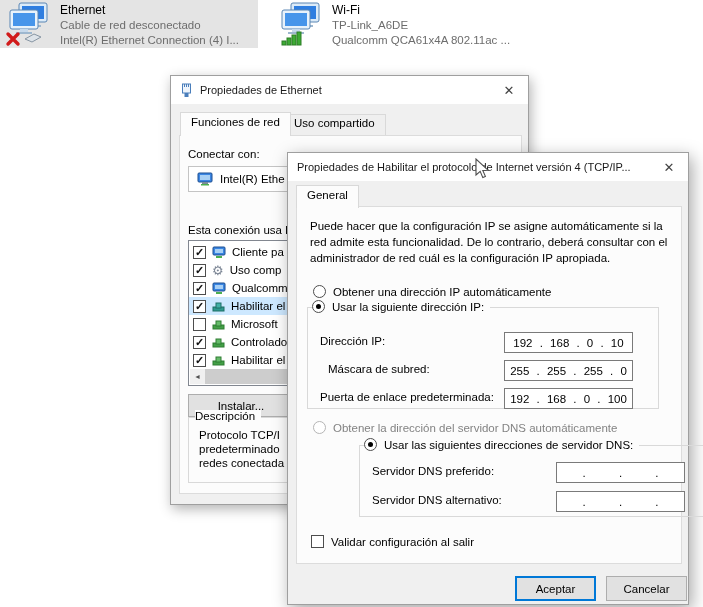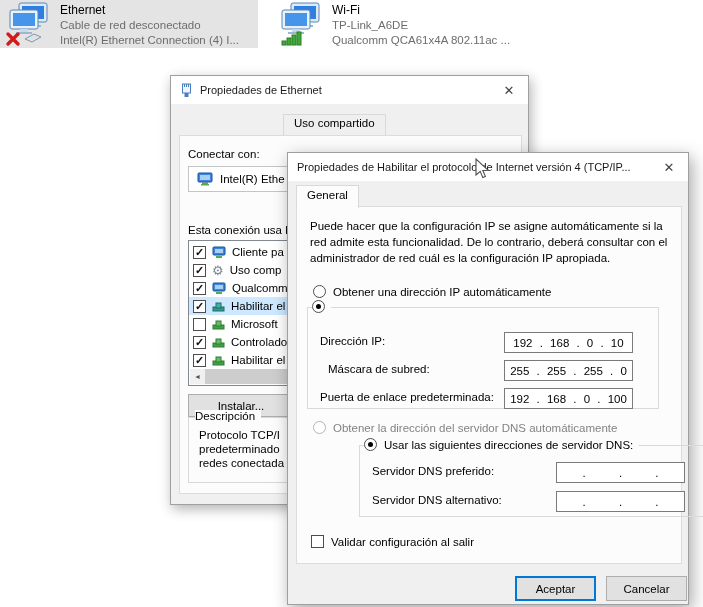--- a/index.html
+++ b/index.html
@@ -103,20 +103,23 @@
       <svg width="13" height="15" viewBox="0 0 13 15">
         <rect x="2.5" y="1" width="8" height="9" fill="#eef4fb" stroke="#4a7ebb"></rect>
         <rect x="4.5" y="10" width="4" height="4" fill="#4a7ebb"></rect>
         <path d="M4.5 1 v3 M6.5 1 v3 M8.5 1 v3" stroke="#4a7ebb" stroke-width="1"></path>
       </svg>
     </span>
     <span class="title-text">Propiedades de Ethernet</span>
     <span class="close-btn">✕</span>
   </div>
 
+  <div class="tab" style="left:9px;top:36px;height:24px;">
+    <span>Funciones de red</span>
+  </div>
   <div class="tab inactive" style="left:112px;top:38px;height:22px;">
     <span>Uso compartido</span>
   </div>
 
   <div class="page" style="left:8px;top:59px;width:343px;height:359px;">
     <div class="abs nowrap" style="left:8px;top:12px;">Conectar con:</div>
 
     <div class="abs row" style="left:8px;top:30px;width:327px;height:26px;background:#fff;border:1px solid #c4c4c4;padding-left:8px;box-sizing:border-box;">
       <span style="display:flex;">
         <svg width="16" height="14" viewBox="0 0 16 14">
@@ -239,20 +242,21 @@
     </div>
 
     <div class="abs row" style="left:16px;top:78px;">
       <span class="radio"></span>
       <span class="nowrap">Obtener una dirección IP automáticamente</span>
     </div>
 
     <div class="grp" style="left:10px;top:100px;width:352px;height:102px;">
       <div class="grp-head" style="left:4px;">
         <span class="radio sel"></span>
+        <span class="nowrap">Usar la siguiente dirección IP:</span>
       </div>
       <div class="abs nowrap" style="left:12px;top:27px;">Dirección IP:</div>
       <div class="field" style="left:196px;top:24px;width:129px;height:21px;">
         <span>192 . 168 . 0 . 10</span>
       </div>
       <div class="abs nowrap" style="left:20px;top:55px;">Máscara de subred:</div>
       <div class="field" style="left:196px;top:52px;width:129px;height:21px;">
         <span>255 . 255 . 255 . 0</span>
       </div>
       <div class="abs nowrap" style="left:12px;top:83px;">Puerta de enlace predeterminada:</div>

